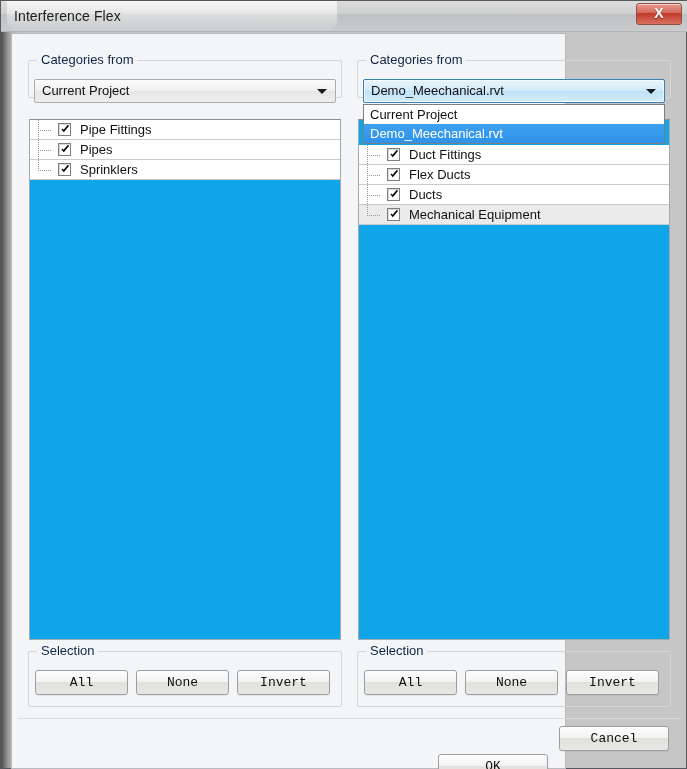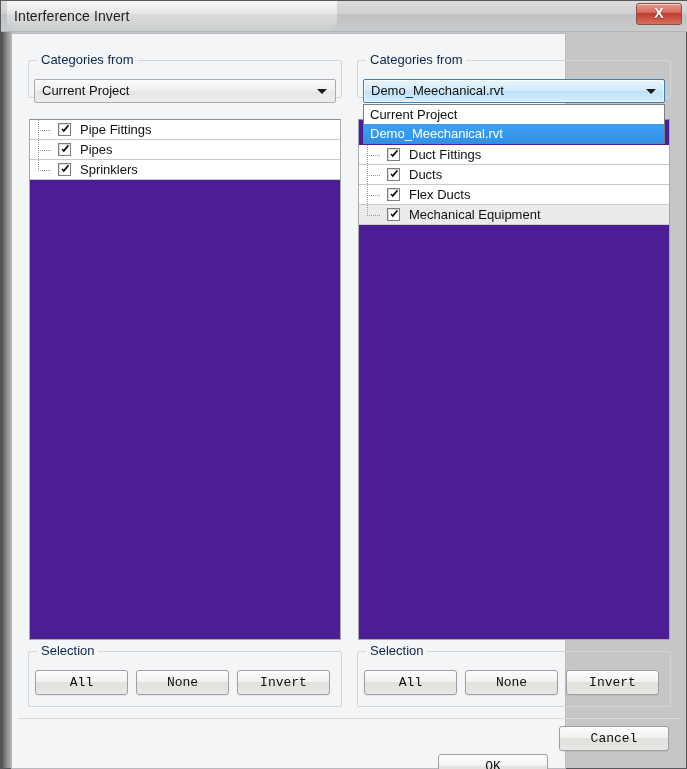--- a/index.html
+++ b/index.html
@@ -139,21 +139,21 @@
     cursor: pointer;
   }
   .dropdown .dd-item.selected {
     background: linear-gradient(to bottom, #3fa0ef 0%, #2e92e8 100%);
     color: #ffffff;
   }
 
   
   .treepanel {
     position: absolute;
-    background: #4c1d95;
+    background: #0ea5e9;
     border: 1px solid #a5a9ad;
     border-top-color: #8c9094;
     overflow: hidden;
   }
   .tree-row {
     position: relative;
     height: 20px;
     border-bottom: 1px solid #c9cbcd;
     background: #ffffff;
   }
@@ -223,21 +223,21 @@
     background: #d8dadc;
   }
 </style>
 </head>
 <body>
 
 <div class="window">
 
   <div class="titlebar">
     <div class="titlebar-glow"></div>
-    <div class="title-text">Interference Invert</div>
+    <div class="title-text">Interference Flex</div>
     <div class="close-btn">
       <span>X</span>
     </div>
   </div>
 
   <div class="client">
 
     <div class="groupbox" style="left:16px; top:26px; width:314px; height:38px;">
       <div class="gb-title">Categories from</div>
     </div>
@@ -336,34 +336,34 @@
       <div class="tree-row">
         <div class="tree-connector">
           <div class="v-line"></div>
             <div class="h-line"></div>
         </div>
         <div class="tree-check">
           <svg width="13" height="13" viewBox="0 0 13 13">
             <path d="M2.5 6.5 L4.8 9.2 L10.2 2.8 L8.6 2.0 L4.6 6.8 L3.5 5.4 Z" fill="#0b0b0b"></path>
           </svg>
         </div>
+        <div class="tree-label">Flex Ducts</div>
+      </div>
+
+      <div class="tree-row">
+        <div class="tree-connector">
+          <div class="v-line"></div>
+            <div class="h-line"></div>
+        </div>
+        <div class="tree-check">
+          <svg width="13" height="13" viewBox="0 0 13 13">
+            <path d="M2.5 6.5 L4.8 9.2 L10.2 2.8 L8.6 2.0 L4.6 6.8 L3.5 5.4 Z" fill="#0b0b0b"></path>
+          </svg>
+        </div>
         <div class="tree-label">Ducts</div>
-      </div>
-
-      <div class="tree-row">
-        <div class="tree-connector">
-          <div class="v-line"></div>
-            <div class="h-line"></div>
-        </div>
-        <div class="tree-check">
-          <svg width="13" height="13" viewBox="0 0 13 13">
-            <path d="M2.5 6.5 L4.8 9.2 L10.2 2.8 L8.6 2.0 L4.6 6.8 L3.5 5.4 Z" fill="#0b0b0b"></path>
-          </svg>
-        </div>
-        <div class="tree-label">Flex Ducts</div>
       </div>
 
       <div class="tree-row hl">
         <div class="tree-connector">
           <div class="v-line half"></div>
             <div class="h-line"></div>
         </div>
         <div class="tree-check">
           <svg width="13" height="13" viewBox="0 0 13 13">
             <path d="M2.5 6.5 L4.8 9.2 L10.2 2.8 L8.6 2.0 L4.6 6.8 L3.5 5.4 Z" fill="#0b0b0b"></path>

